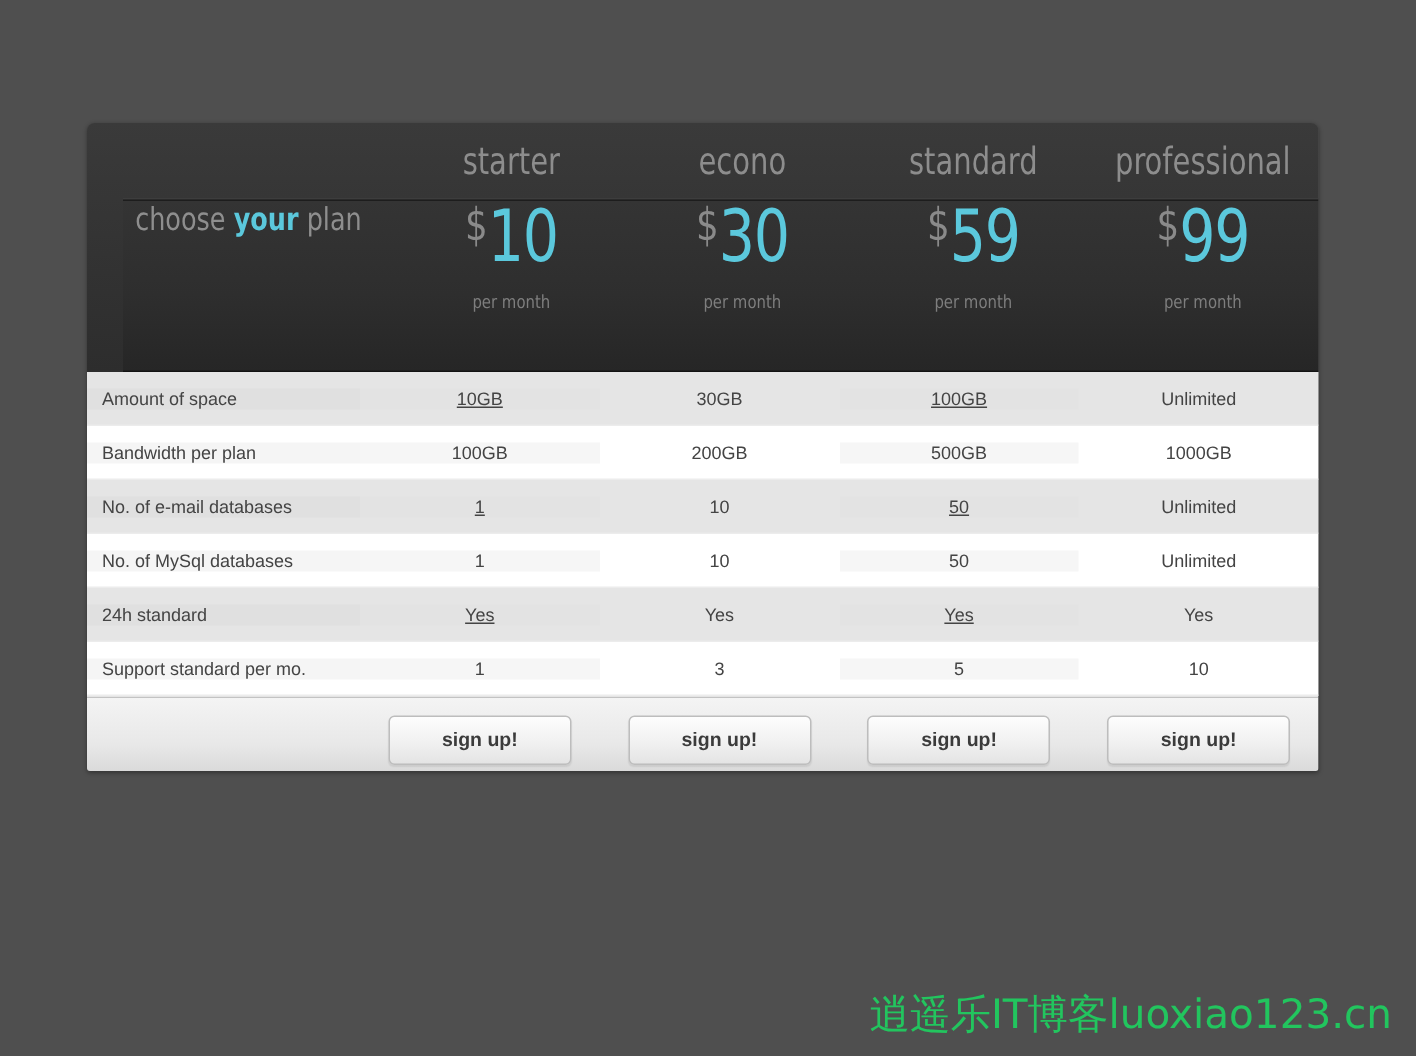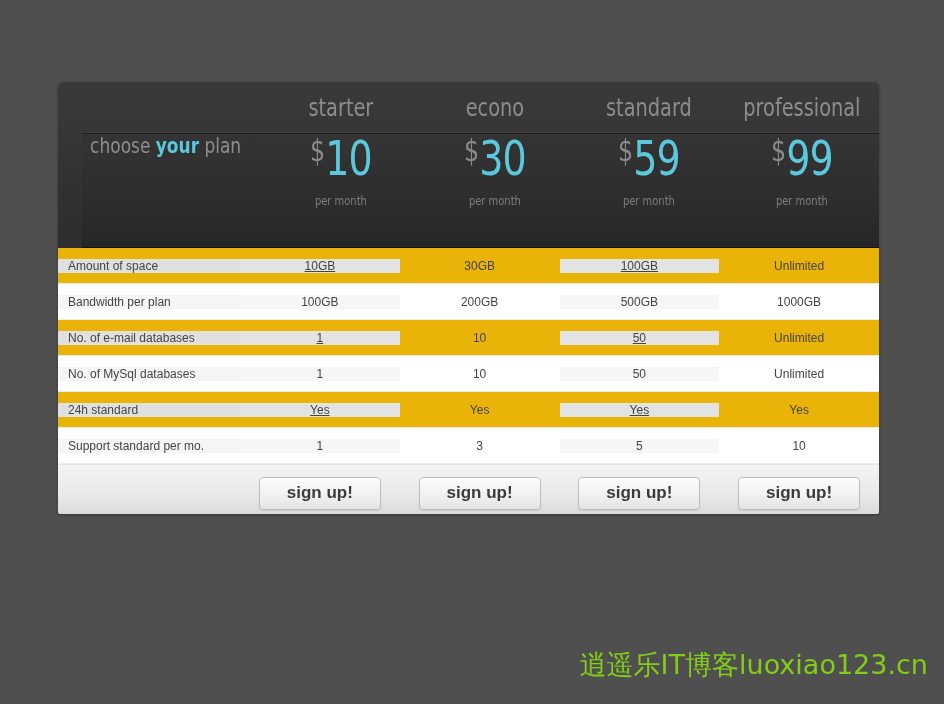--- a/index.html
+++ b/index.html
@@ -110,21 +110,21 @@
   #feature-table {
     background: #ffffff;
   }
   .feat-row {
     display: flex;
     height: 35px;
     align-items: center;
     border-bottom: 1px solid #ececec;
   }
   .feat-row.odd  { background: #ffffff; }
-  .feat-row.even { background: #eab308; }
+  .feat-row.even { background: #e5e5e5; }
 
   .feat-label {
     width: 182px;
     padding-left: 10px;
     box-sizing: border-box;
     font-size: 12px;
     color: #444444;
     white-space: nowrap;
   }
   .feat-row.odd  .feat-label { background: #f5f5f5; }
@@ -151,37 +151,37 @@
   .btn-cell {
     flex: 1;
     display: flex;
     justify-content: center;
   }
   .signup-btn {
     width: 120px;
     height: 31px;
     line-height: 29px;
     text-align: center;
-    font-size: 17px;
+    font-size: 13px;
     font-weight: bold;
     color: #3b3b3b;
     border: 1px solid #bdbdbd;
     border-radius: 4px;
     background: linear-gradient(180deg, #fdfdfd 0%, #f2f2f2 50%, #e4e4e4 100%);
     box-shadow: 0 1px 1px rgba(0,0,0,0.08);
     cursor: pointer;
     user-select: none;
   }
 
   
   #watermark {
     position: absolute;
     right: 16px;
-    bottom: 21px;
-    color: #84cc16;
+    bottom: 10px;
+    color: #22c55e;
     font-size: 27px;
     font-family: "DejaVu Sans", sans-serif;
     white-space: nowrap;
   }
 </style>
 </head>
 <body>
 
 <div id="pricing-panel">
 

